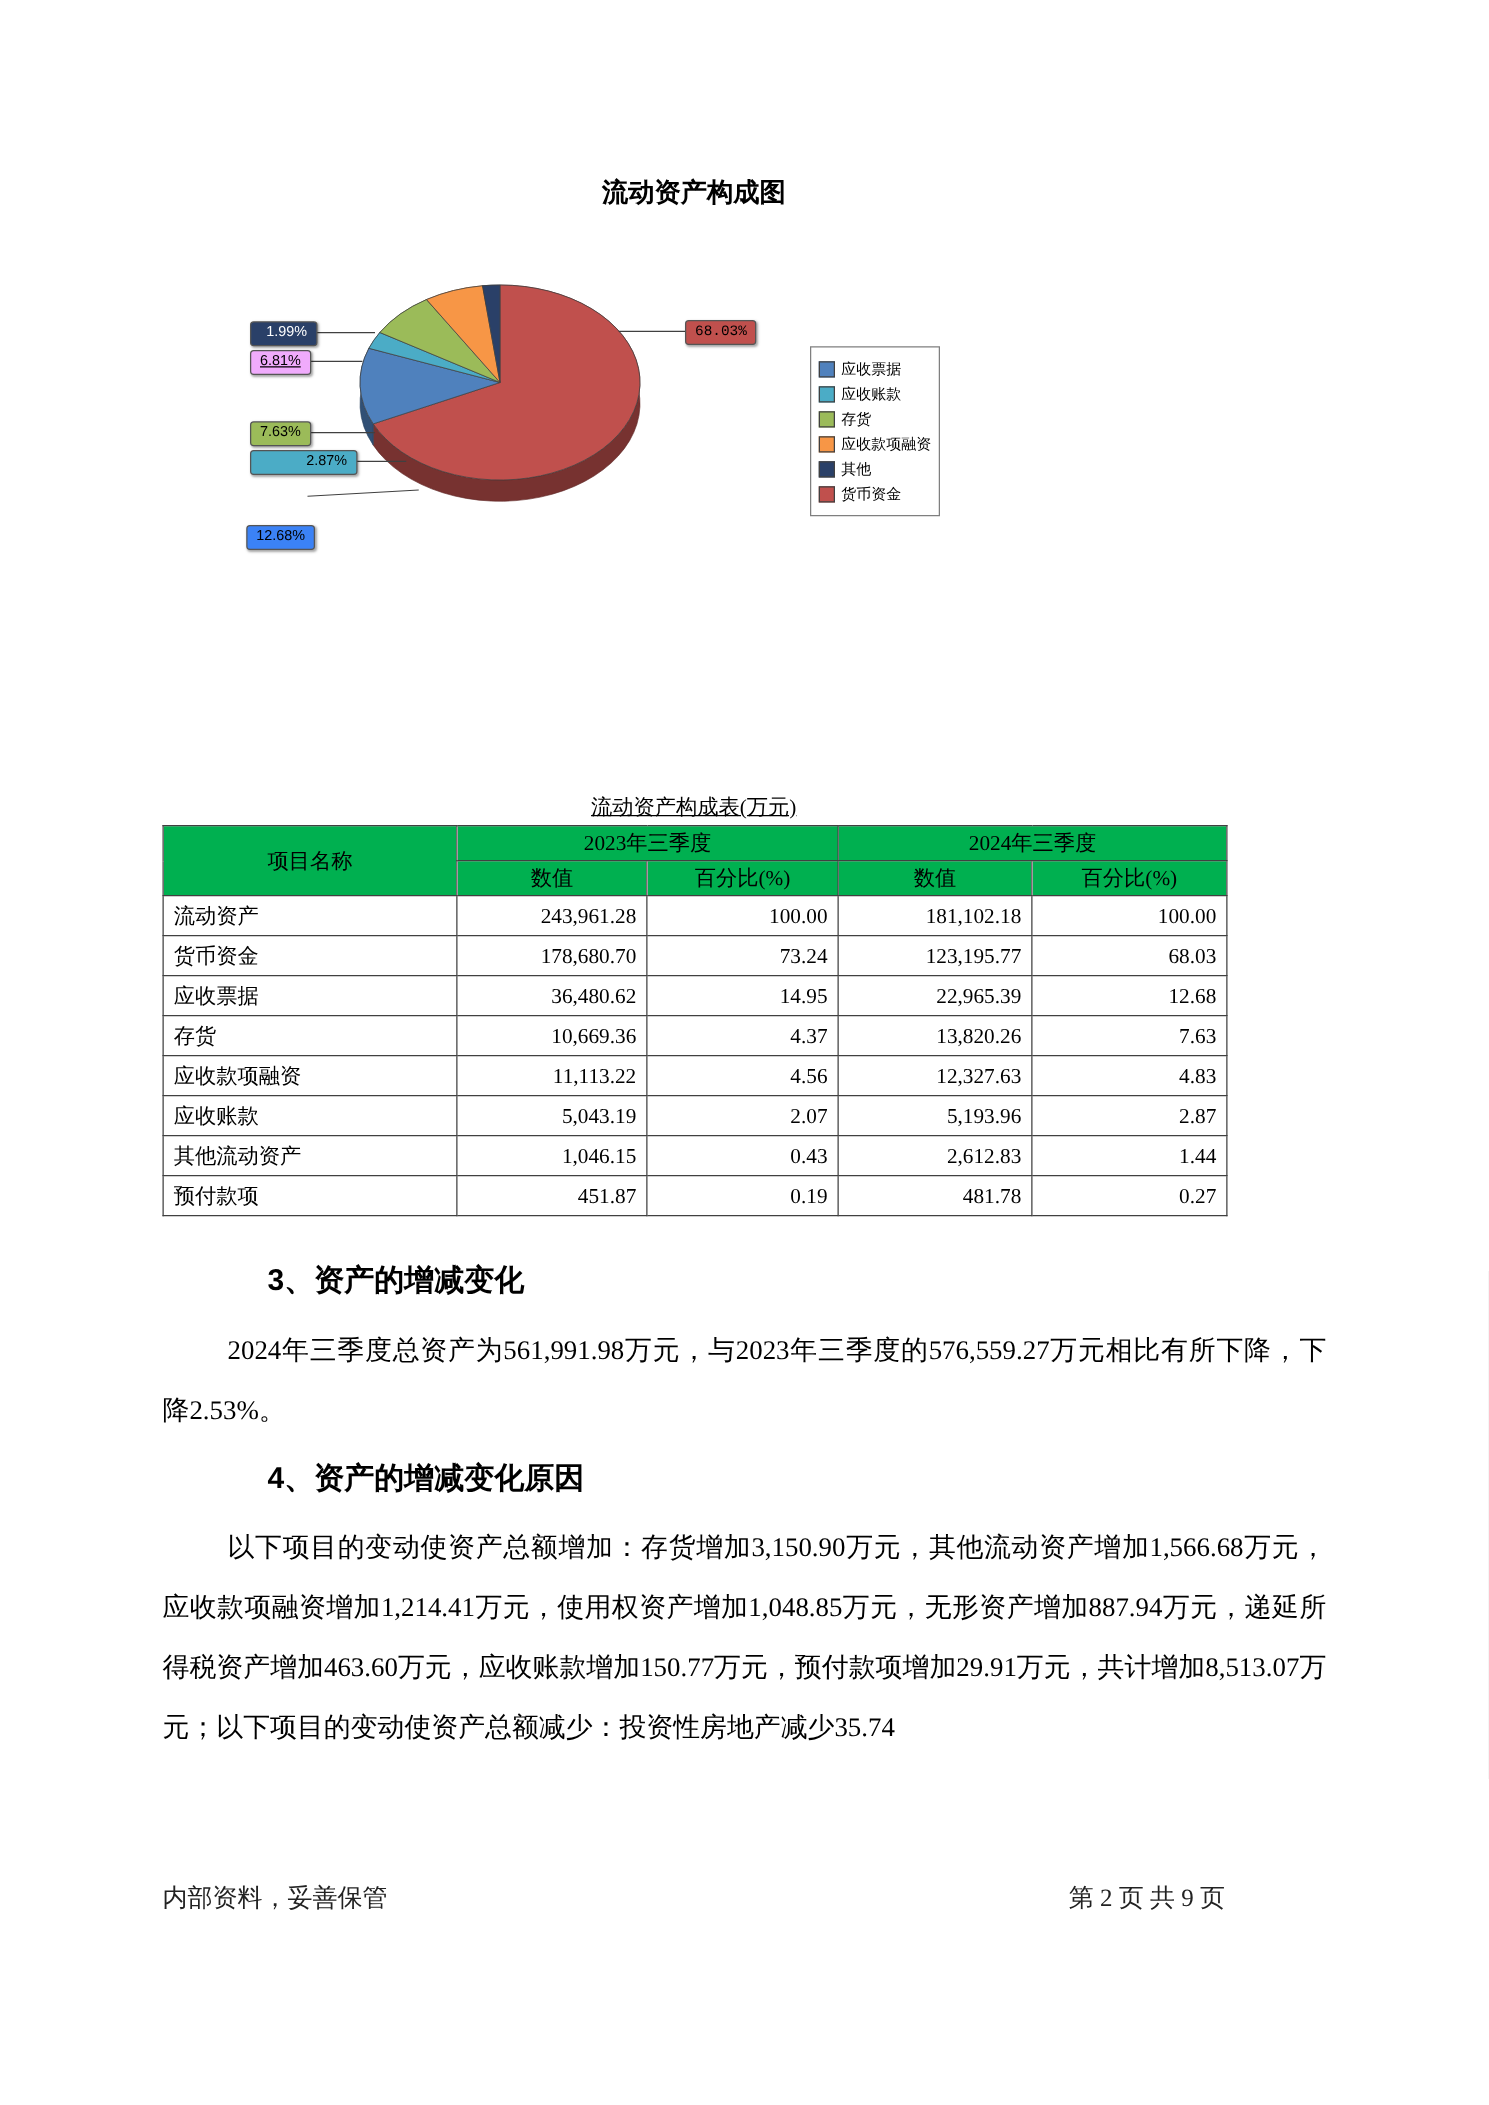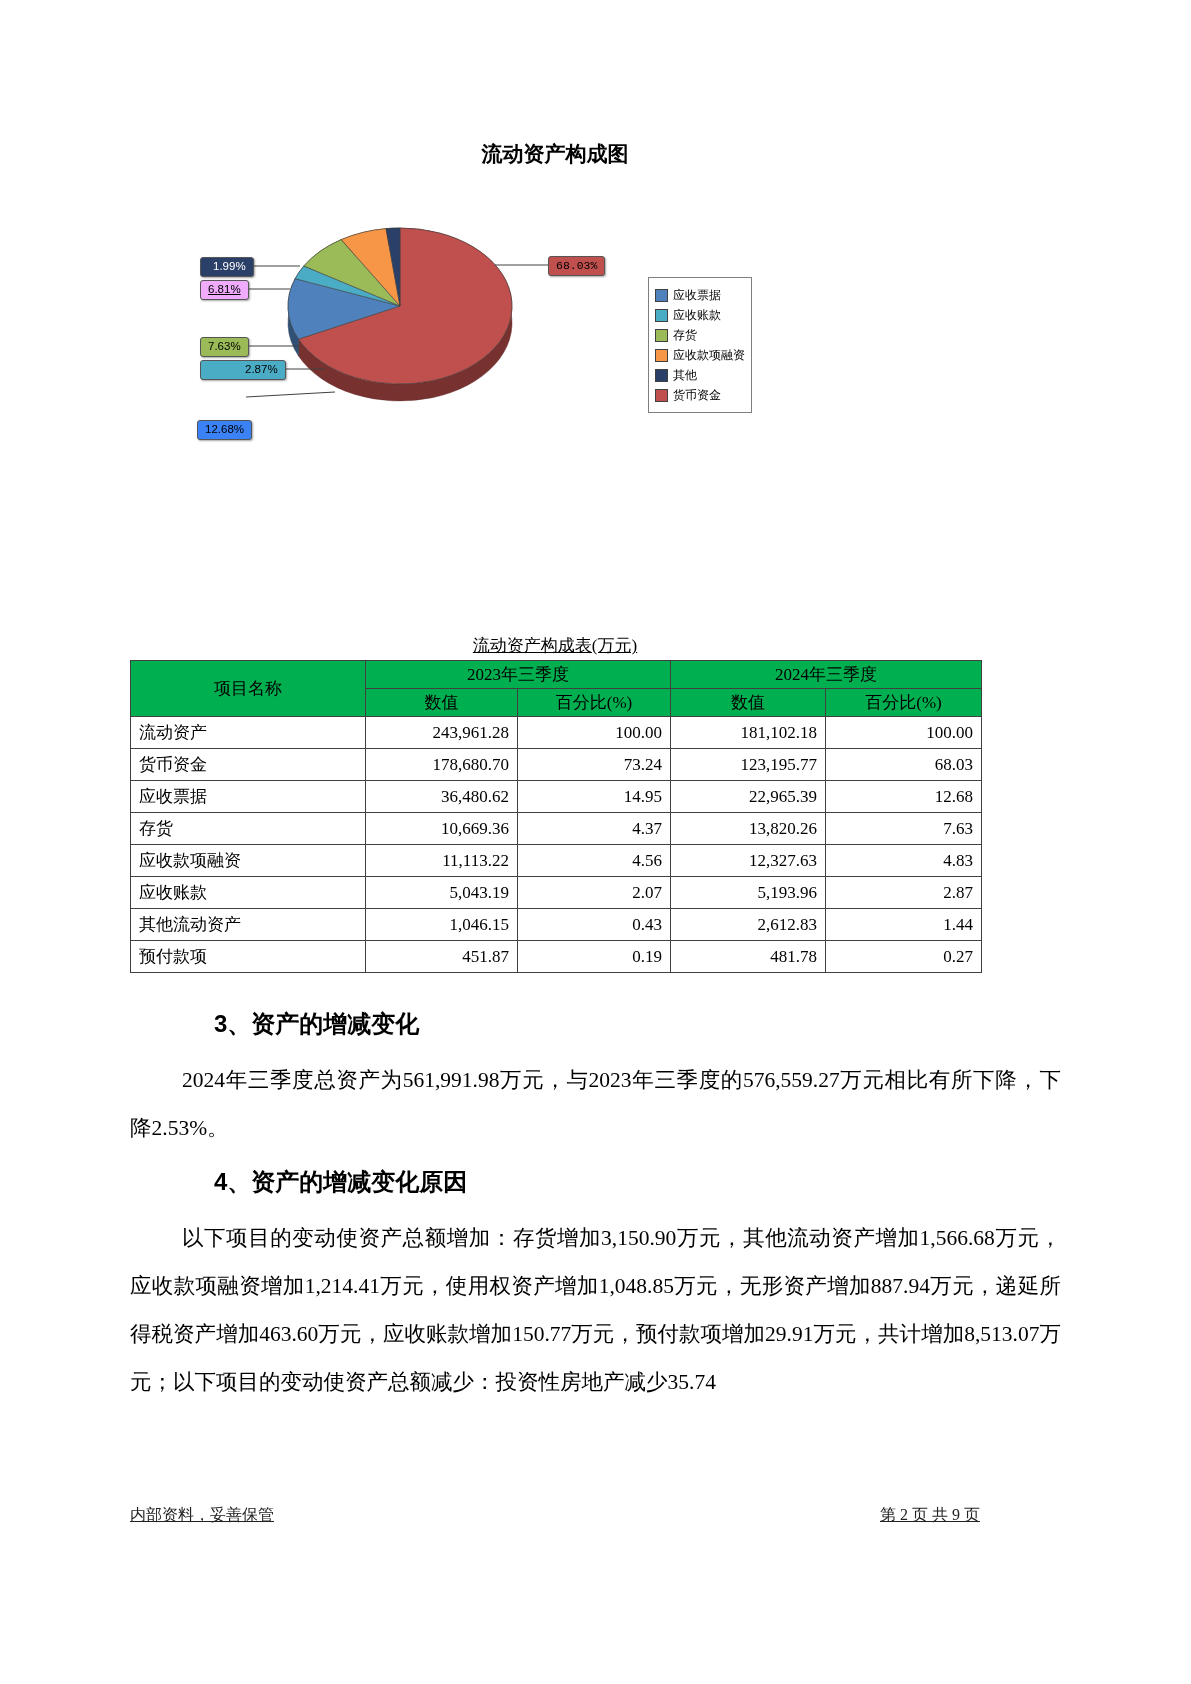--- a/index.html
+++ b/index.html
@@ -64,21 +64,21 @@
     font-size:24px;font-weight:bold;margin:10px 0 16px 84px;
   }
   .sec-para{
     font-size:21.5px;line-height:48px;margin:0 0 14px 0;
     text-align:justify;text-indent:52px;
   }
   
   .footer{
     position:absolute;left:130px;top:1505px;width:850px;
     display:flex;justify-content:space-between;
-    font-size:16px;color:#222;text-decoration:underline;
+    font-size:20px;color:#222;
   }
 </style>
 </head>
 <body>
 
 <div class="page">
 
   <div class="chart-title">流动资产构成图</div>
 
   <div class="pie-area">

